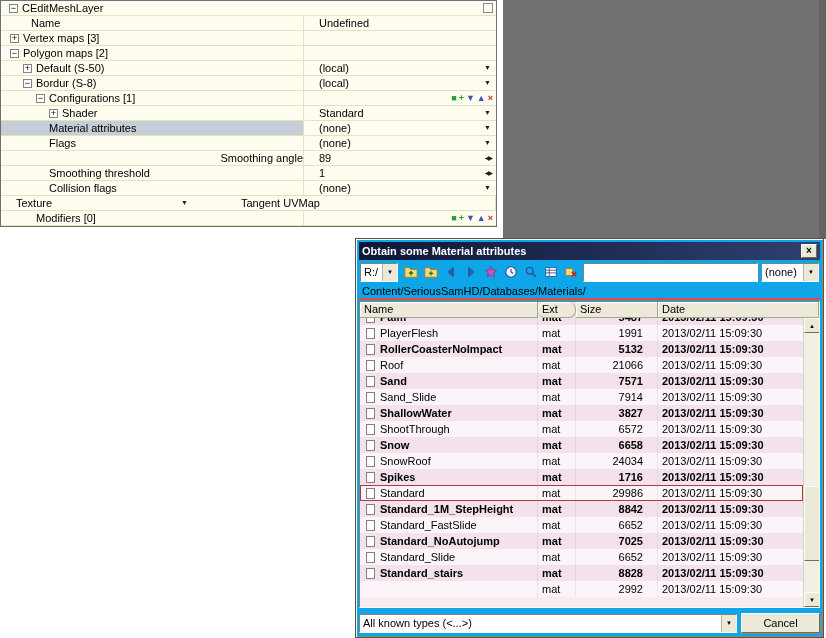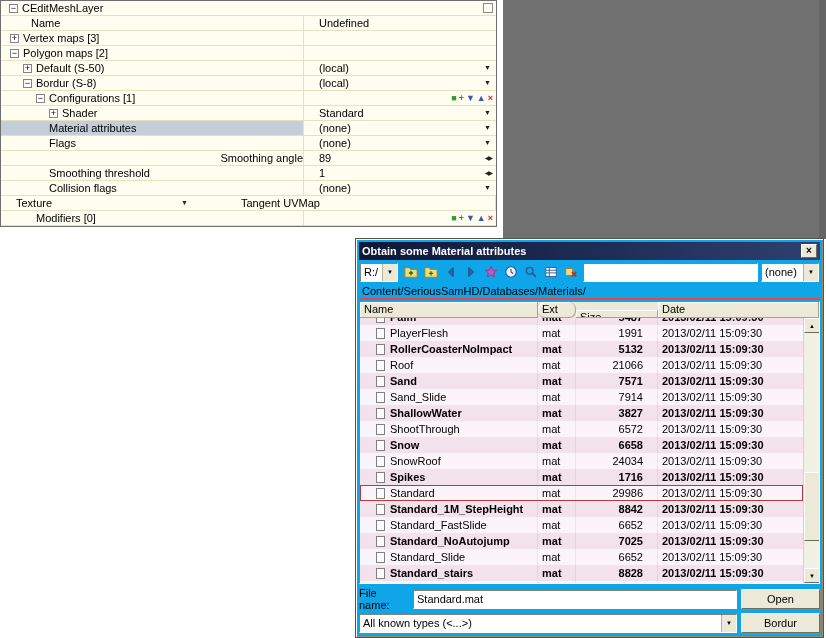--- a/index.html
+++ b/index.html
@@ -44,29 +44,29 @@
   .tbtns { display:flex; gap:1px; flex:none; }
   .tbtn { width:19px; height:18px; display:flex; align-items:center; justify-content:center; }
   .tbtn svg { width:14px; height:14px; }
   .filter-input { flex:1; height:19px; font:inherit; padding:0 3px; outline:none; }
 
   .pathbar { height:16px; line-height:15px; padding:0 3px; flex:none; border-bottom:2px solid #ef4444; white-space:nowrap; overflow:hidden; }
 
   .list { flex:1; position:relative; border:1px solid; border-color:#848271 #fdfcf5 #fdfcf5 #848271; background:#f7ecf2; margin:1px 0 2px; overflow:hidden; }
   .lheader { display:flex; height:16px; position:absolute; top:0; left:0; right:0; background:#ece9d8; z-index:2; }
   .hc { border-right:1px solid #a6a391; border-bottom:1px solid #a6a391; box-shadow:inset 1px 1px 0 #fff; padding-left:4px; line-height:15px; overflow:hidden; white-space:nowrap; }
-  .hc.name { width:178px; } .hc.ext { width:38px;border-radius:7px; } .hc.size { width:82px;margin-top:8px; } .hc.date { flex:1; }
+  .hc.name { width:178px; } .hc.ext { width:38px;border-radius:7px; } .hc.size { width:82px; } .hc.date { flex:1; }
   .lbody { position:absolute; top:16px; left:0; right:16px; bottom:0; overflow:hidden; }
   .rows { margin-top:-9px; }
   .frow { display:flex; height:16px; align-items:center; }
   .frow.pink { background:#f3e2ec;font-weight:bold; }
   .frow.light { background:#fbf4f8; }
   .frow.fsel { box-shadow:inset 0 0 0 1px #b23b3b; }
   .fc { height:100%; display:flex; align-items:center; overflow:hidden; white-space:nowrap; border-right:1px solid rgba(150,110,140,.12); }
-  .fc.name { width:178px; padding-left:16px; }
+  .fc.name { width:178px; padding-left:6px; }
   .fc.ext { width:38px; padding-left:4px; }
   .fc.size { width:82px; justify-content:flex-end; padding-right:14px; }
   .fc.date { flex:1; padding-left:4px; border-right:none; }
   .doc-icon { width:9px; height:11px; background:#fff; border:1px solid #808080; margin-right:5px; flex:none; }
 
   .vscroll { position:absolute; top:16px; right:0; bottom:0; width:16px; background:#f2efe4; border-left:1px solid #d6d2c0; z-index:1; }
   .sb { position:absolute; left:0; width:16px; height:15px; background:#ece9d8; border:1px solid; border-color:#fff #6f6c5b #6f6c5b #fff; font-size:6px; display:flex; align-items:center; justify-content:center; }
   .sb.up { top:0; } .sb.down { bottom:0; }
   .sb-thumb { position:absolute; left:0; width:16px; top:58%; height:26%; background:#ece9d8; border:1px solid; border-color:#fff #6f6c5b #6f6c5b #fff; }
 
@@ -474,24 +474,19 @@
         </div>
     </div>
     <div class="vscroll">
       <span class="sb up">▲</span>
       <span class="sb-thumb"></span>
       <span class="sb down">▼</span>
     </div>
   </div>
 
   <div class="footer-row">
-    <label class="fn-label">File name:</label>
-    <input class="fn-input sunken" value="Standard.mat" style="">
-    <button class="btn">Open</button>
-  </div>
-  <div class="footer-row">
     <span class="combo types">
       <span class="combo-text">All known types (&lt;...&gt;)</span>
       <span class="combo-arrow">▼</span>
     </span>
-    <button class="btn">Bordur</button>
+    <button class="btn">Cancel</button>
   </div>
 </div>
 
 </body></html>

